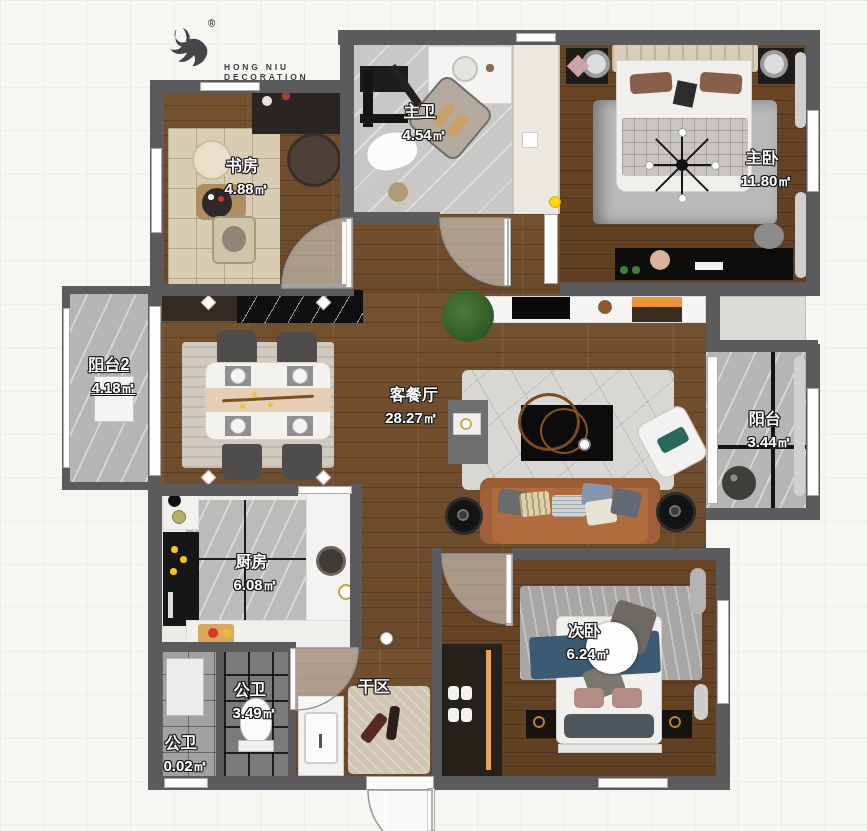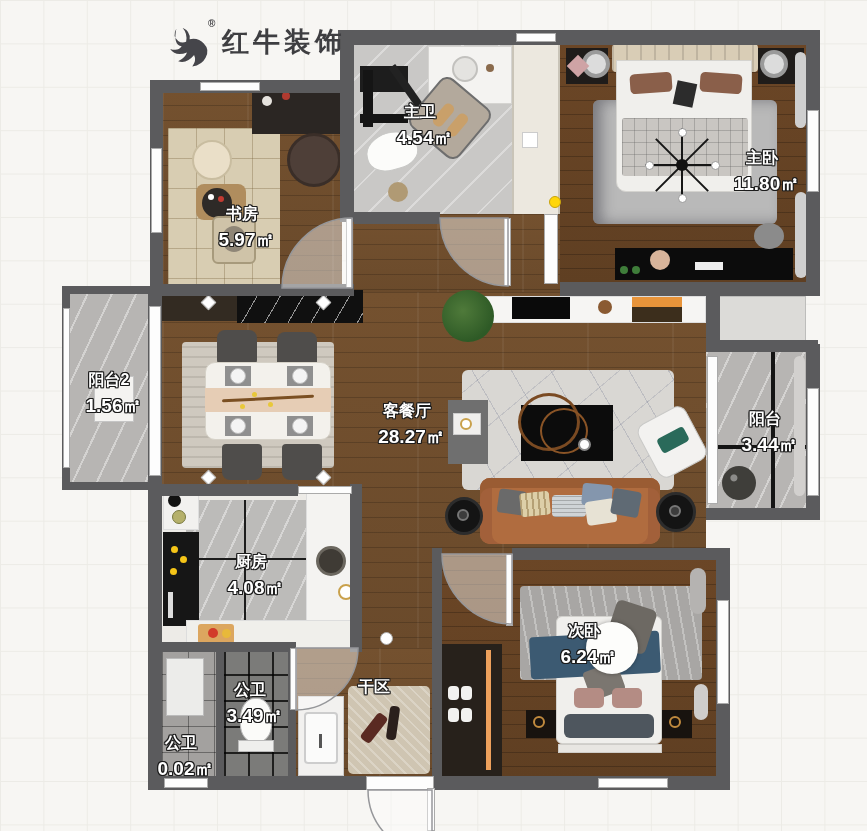--- a/index.html
+++ b/index.html
@@ -36,39 +36,39 @@
   .tatami{background:#d8cdb2;background-image:
       linear-gradient(rgba(120,100,60,0.35) 1px, transparent 1px),
       linear-gradient(90deg, rgba(120,100,60,0.35) 1px, transparent 1px);
       background-size:28px 30px;}
   .rug{background:#d9d7d3;background-image:
       repeating-linear-gradient(60deg, rgba(60,70,110,0.18) 0 1px, transparent 1px 34px),
       repeating-linear-gradient(-40deg, rgba(60,70,110,0.15) 0 1px, transparent 1px 42px);}
   .lbl{z-index:9;transform:translateX(-50%);text-align:center;color:#fff;font-weight:bold;
        font-size:16px;line-height:1.35;white-space:nowrap;
        text-shadow:-1px -1px 0 #1c1c1c,1px -1px 0 #1c1c1c,-1px 1px 0 #1c1c1c,1px 1px 0 #1c1c1c,0 -1px 0 #1c1c1c,0 1px 0 #1c1c1c,-1px 0 0 #1c1c1c,1px 0 0 #1c1c1c;}
-  .larea{font-size:19px;margin-left:9px;margin-top:2px;}
+  .larea{font-size:15px;margin-left:9px;margin-top:2px;}
   .fanbar{position:absolute;left:0;top:36px;width:74px;height:2px;background:#161616;}
   .diam{position:absolute;width:9px;height:9px;background:#fff;border:1px solid #bbb;transform:rotate(45deg);z-index:3;}
   #logo{z-index:10;color:#3e3e41;}
   #logo .brand{position:absolute;left:58px;top:6px;font-size:27px;font-weight:bold;letter-spacing:4px;}
   #logo .sub{position:absolute;left:60px;top:44px;font-size:8.5px;font-weight:bold;letter-spacing:2.8px;}
   #logo .reg{position:absolute;left:44px;top:0;font-size:10px;font-weight:bold;}
 </style>
 </head>
 <body>
 
 <div id="canvas">
 
   <div id="logo" class="a" style="left:164px;top:18px;width:210px;height:60px;">
     <svg width="46" height="48" viewBox="0 0 52 52" style="position:absolute;left:0;top:6px;">
       <path d="M14 4 Q9 13 16 18 Q20 21 25 19 Q27 10 21 3 Q30 7 29 16 Q39 14 45 21 Q52 28 47 37 Q43 45 32 47 Q37 40 34 34 Q26 44 16 41 Q24 37 26 31 Q13 36 7 27 Q16 30 20 24 Q10 23 14 4 Z" fill="#45454a"></path>
     </svg>
     <span class="reg">®</span>
-    <div class="brand">红牛装饰</div>
+    <div class="sub">HONG NIU DECORATION</div>
   </div>
 
   <div class="a flo wood" style="left:162px;top:90px;width:180px;height:196px;"></div>
   <div class="a flo tatami" style="left:168px;top:128px;width:112px;height:157px;z-index:2;"></div>
   <div class="a flo tile" style="left:352px;top:44px;width:160px;height:170px;"></div>
   <div class="a flo" style="left:512px;top:44px;width:48px;height:180px;background:#ece8df;border-left:2px solid #c9c4b8;border-right:2px solid #c9c4b8;"></div>
   <div class="a flo woodD" style="left:560px;top:44px;width:246px;height:240px;"></div>
   <div class="a flo wood" style="left:352px;top:214px;width:208px;height:80px;"></div>
   <div class="a flo marble" style="left:64px;top:290px;width:96px;height:194px;"></div>
   <div class="a flo wood" style="left:162px;top:292px;width:544px;height:356px;"></div>
@@ -307,47 +307,47 @@
   <div class="a fur" style="left:612px;top:688px;width:30px;height:20px;background:#b48c84;border-radius:5px;"></div>
   <div class="a fur" style="left:564px;top:714px;width:90px;height:24px;background:#4e565e;border-radius:6px;"></div>
   <div class="a fur" style="left:558px;top:744px;width:104px;height:9px;background:#e8e6e2;border:1px solid #cfcdc9;"></div>
   <div class="a fur" style="left:526px;top:710px;width:30px;height:28px;background:#18130f;"></div>
   <div class="a fur rd" style="left:533px;top:716px;width:12px;height:12px;background:#18130f;border:2px solid #c08a3e;"></div>
   <div class="a fur" style="left:662px;top:710px;width:30px;height:28px;background:#18130f;"></div>
   <div class="a fur rd" style="left:669px;top:716px;width:12px;height:12px;background:#18130f;border:2px solid #c08a3e;"></div>
   <div class="a fur" style="left:690px;top:568px;width:16px;height:46px;background:#b5b3b1;border-radius:8px;"></div>
   <div class="a fur" style="left:694px;top:684px;width:14px;height:36px;background:#cfcdcb;border-radius:8px;"></div>
 
-  <div class="a lbl" style="left:242px;top:155px;margin-top:48px;">
+  <div class="a lbl" style="left:242px;top:155px;">
     <div>书房</div>
-    <div class="larea">5.97㎡</div>
+    <div class="larea">4.88㎡</div>
   </div>
   <div class="a lbl" style="left:420px;top:101px;">
     <div>主卫</div>
     <div class="larea">4.54㎡</div>
   </div>
   <div class="a lbl" style="left:762px;top:147px;">
     <div>主卧</div>
     <div class="larea">11.80㎡</div>
   </div>
-  <div class="a lbl" style="left:109px;top:369px;">
+  <div class="a lbl" style="left:109px;top:354px;text-decoration:underline;">
     <div>阳台2</div>
-    <div class="larea">1.56㎡</div>
-  </div>
-  <div class="a lbl" style="left:407px;top:400px;">
+    <div class="larea">4.18㎡</div>
+  </div>
+  <div class="a lbl" style="left:407px;top:384px;text-align:right;">
     <div>客餐厅</div>
     <div class="larea">28.27㎡</div>
   </div>
   <div class="a lbl" style="left:765px;top:408px;">
     <div>阳台</div>
     <div class="larea">3.44㎡</div>
   </div>
   <div class="a lbl" style="left:251px;top:551px;">
     <div>厨房</div>
-    <div class="larea">4.08㎡</div>
+    <div class="larea">6.08㎡</div>
   </div>
   <div class="a lbl" style="left:584px;top:620px;">
     <div>次卧</div>
     <div class="larea">6.24㎡</div>
   </div>
   <div class="a lbl" style="left:250px;top:679px;">
     <div>公卫</div>
     <div class="larea">3.49㎡</div>
   </div>
   <div class="a lbl" style="left:374px;top:676px;">

